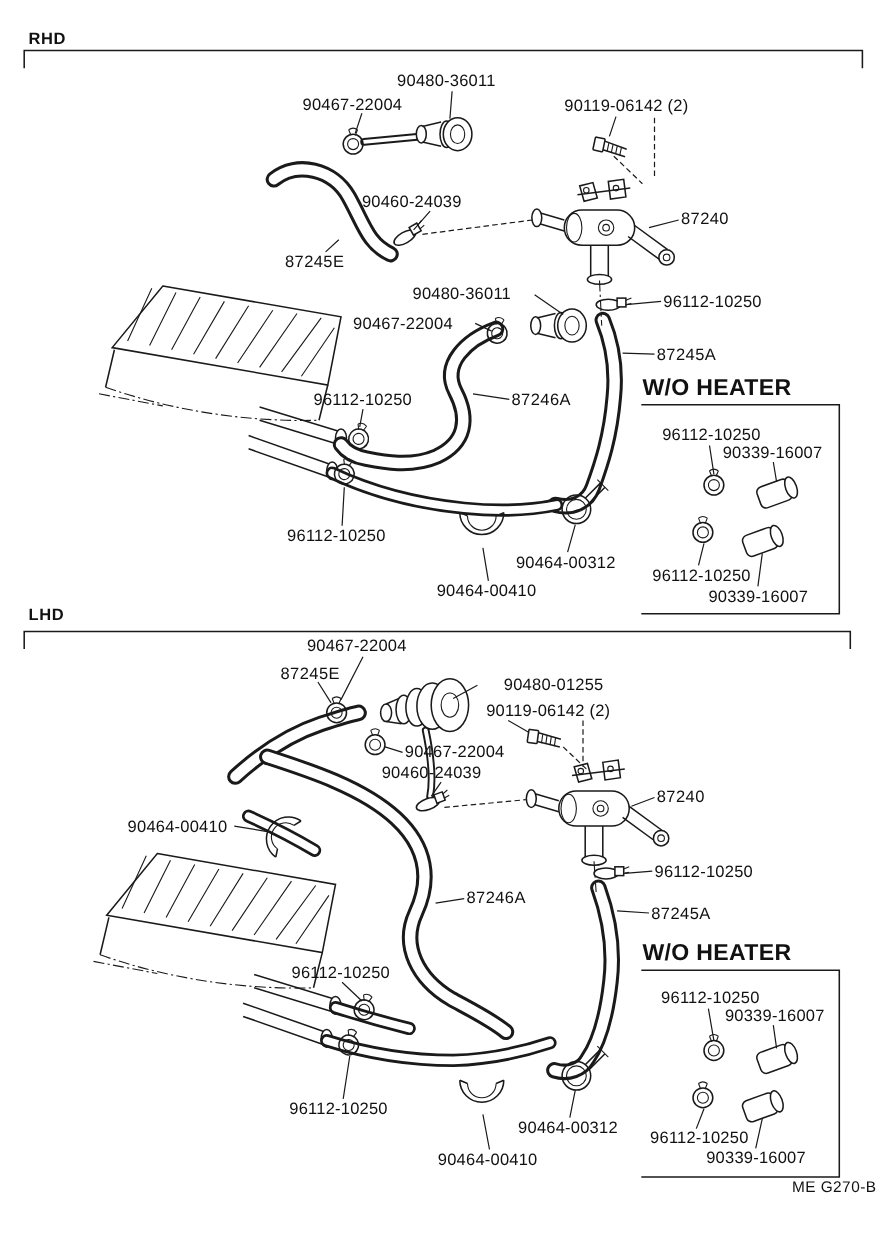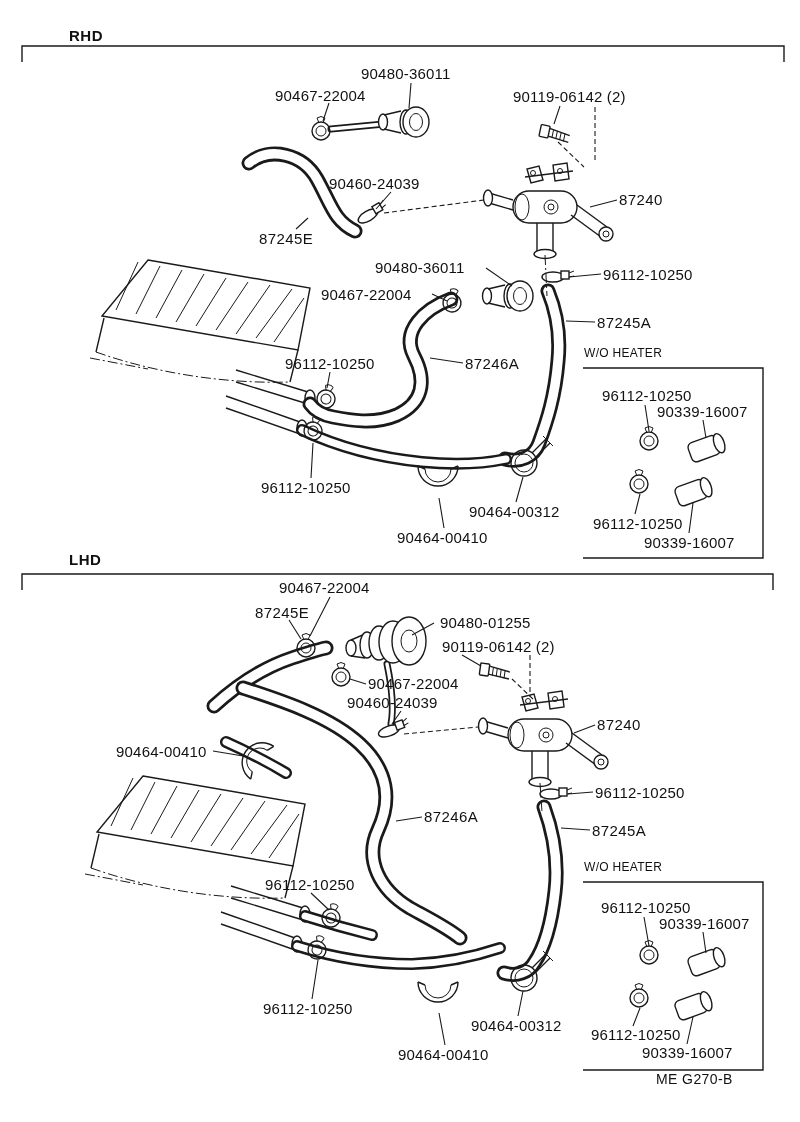--- a/index.html
+++ b/index.html
@@ -1,22 +1,22 @@
 <!DOCTYPE html>
 <html><head>
 <meta charset="utf-8">
 <style>
   html,body{margin:0;padding:0;background:#fff;}
   .page{position:relative;width:800px;height:1122px;background:#fff;overflow:hidden;
         font-family:"Liberation Sans","DejaVu Sans",sans-serif;color:#111;}
   svg.art{position:absolute;left:0;top:0;}
   .lbl{position:absolute;font-size:15px;line-height:16px;white-space:nowrap;letter-spacing:.2px;color:#111;z-index:2;}
   .big{font-size:15px;font-weight:normal;letter-spacing:.4px;}
-  .sec{font-size:15px;font-weight:bold;letter-spacing:.5px;margin-left:43px;}
-  .wo{font-size:12px;font-weight:normal;letter-spacing:.3px;text-align:center;}
+  .sec{font-size:15px;font-weight:bold;letter-spacing:.5px;}
+  .wo{font-size:21px;font-weight:bold;letter-spacing:.3px;text-align:center;}
   .foot{font-size:14px;letter-spacing:.4px;}
   
   .ln{stroke:#1a1a1a;stroke-width:1.4;fill:none;}
   .fw{fill:#fff;stroke:#1a1a1a;stroke-width:1.4;}
   .thin{stroke:#1a1a1a;stroke-width:1;fill:none;}
   .hoseO{stroke:#1a1a1a;stroke-width:15;fill:none;stroke-linecap:round;}
   .hoseI{stroke:#fff;stroke-width:9.5;fill:none;stroke-linecap:round;}
   .hose2O{stroke:#1a1a1a;stroke-width:12;fill:none;stroke-linecap:round;}
   .hose2I{stroke:#fff;stroke-width:7;fill:none;stroke-linecap:round;}
   .tubeO{stroke:#1a1a1a;stroke-width:7;fill:none;stroke-linecap:round;}
@@ -229,33 +229,33 @@
   <div class="lbl" style="left:657px;top:404px">90339-16007</div>
   <div class="lbl" style="left:593px;top:516px">96112-10250</div>
   <div class="lbl" style="left:644px;top:535px">90339-16007</div>
   <div class="lbl" style="left:261px;top:480px">96112-10250</div>
   <div class="lbl" style="left:469px;top:504px">90464-00312</div>
   <div class="lbl" style="left:397px;top:530px">90464-00410</div>
 
   <div class="lbl sec" style="left:26px;top:552px">LHD</div>
   <div class="lbl" style="left:279px;top:580px">90467-22004</div>
   <div class="lbl big" style="left:255px;top:605px">87245E</div>
-  <div class="lbl" style="left:440px;top:615px">90480-01255</div>
+  <div class="lbl" style="left:458px;top:615px">90480-01255</div>
   <div class="lbl" style="left:442px;top:639px">90119-06142 (2)</div>
   <div class="lbl" style="left:368px;top:676px">90467-22004</div>
   <div class="lbl" style="left:347px;top:695px">90460-24039</div>
   <div class="lbl big" style="left:597px;top:717px">87240</div>
   <div class="lbl" style="left:116px;top:744px">90464-00410</div>
   <div class="lbl" style="left:595px;top:785px">96112-10250</div>
   <div class="lbl big" style="left:424px;top:809px">87246A</div>
   <div class="lbl big" style="left:592px;top:823px">87245A</div>
   <div class="lbl wo" style="left:584px;top:859px">W/O HEATER</div>
   <div class="lbl" style="left:265px;top:877px">96112-10250</div>
   <div class="lbl" style="left:601px;top:900px">96112-10250</div>
   <div class="lbl" style="left:659px;top:916px">90339-16007</div>
   <div class="lbl" style="left:263px;top:1001px">96112-10250</div>
   <div class="lbl" style="left:471px;top:1018px">90464-00312</div>
   <div class="lbl" style="left:398px;top:1047px">90464-00410</div>
   <div class="lbl" style="left:591px;top:1027px">96112-10250</div>
   <div class="lbl" style="left:642px;top:1045px">90339-16007</div>
 
-  <div class="lbl foot" style="left:656px;top:1071px">ME G270-B</div>
+  <div class="lbl foot" style="left:720px;top:1071px">ME G270-B</div>
 </div>
 
 </body></html>

